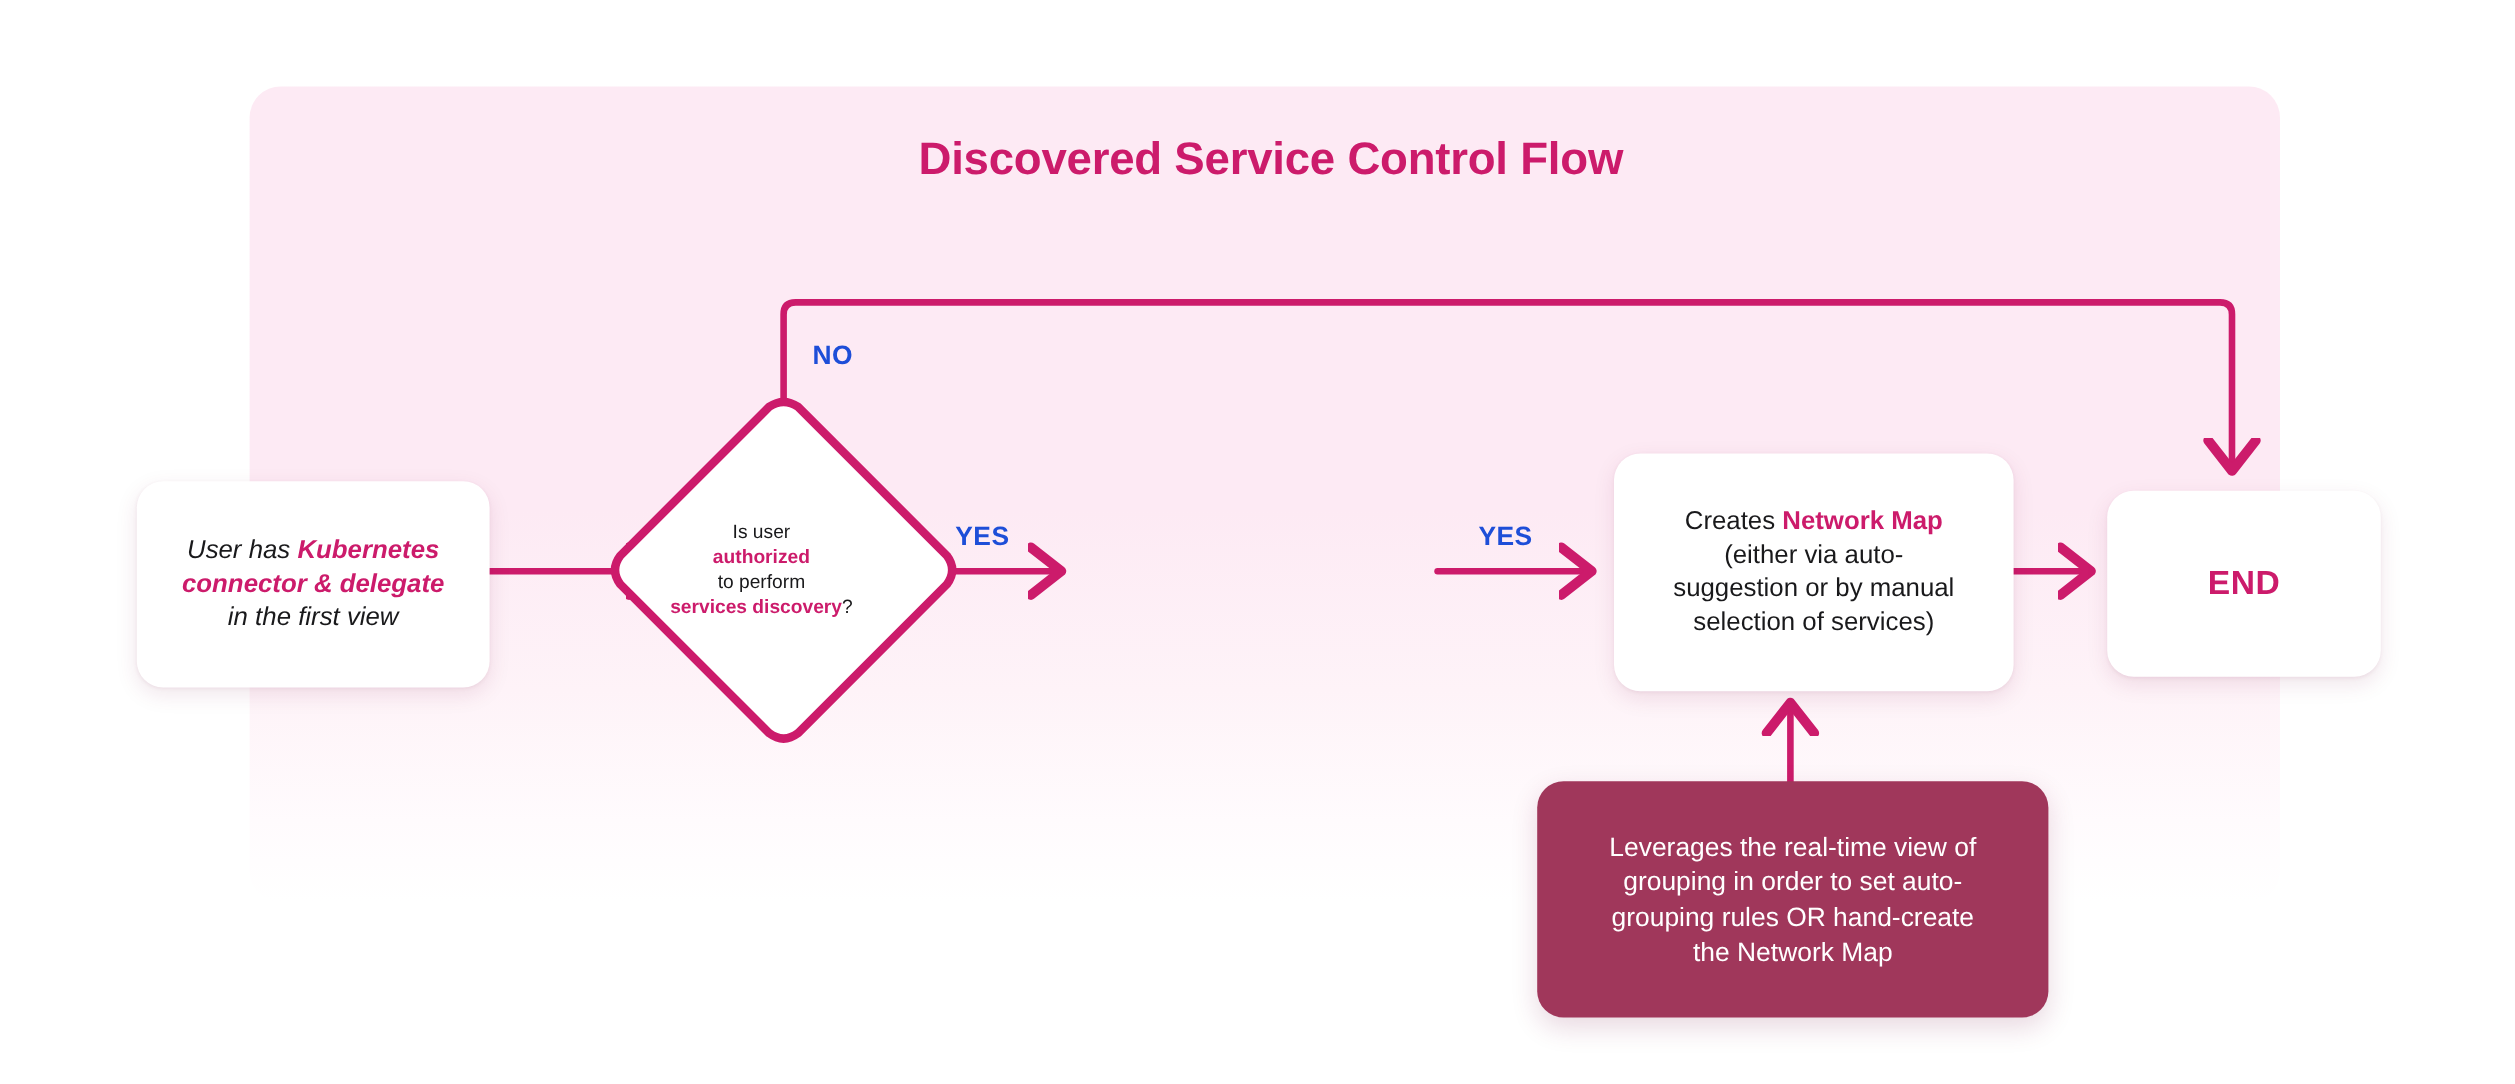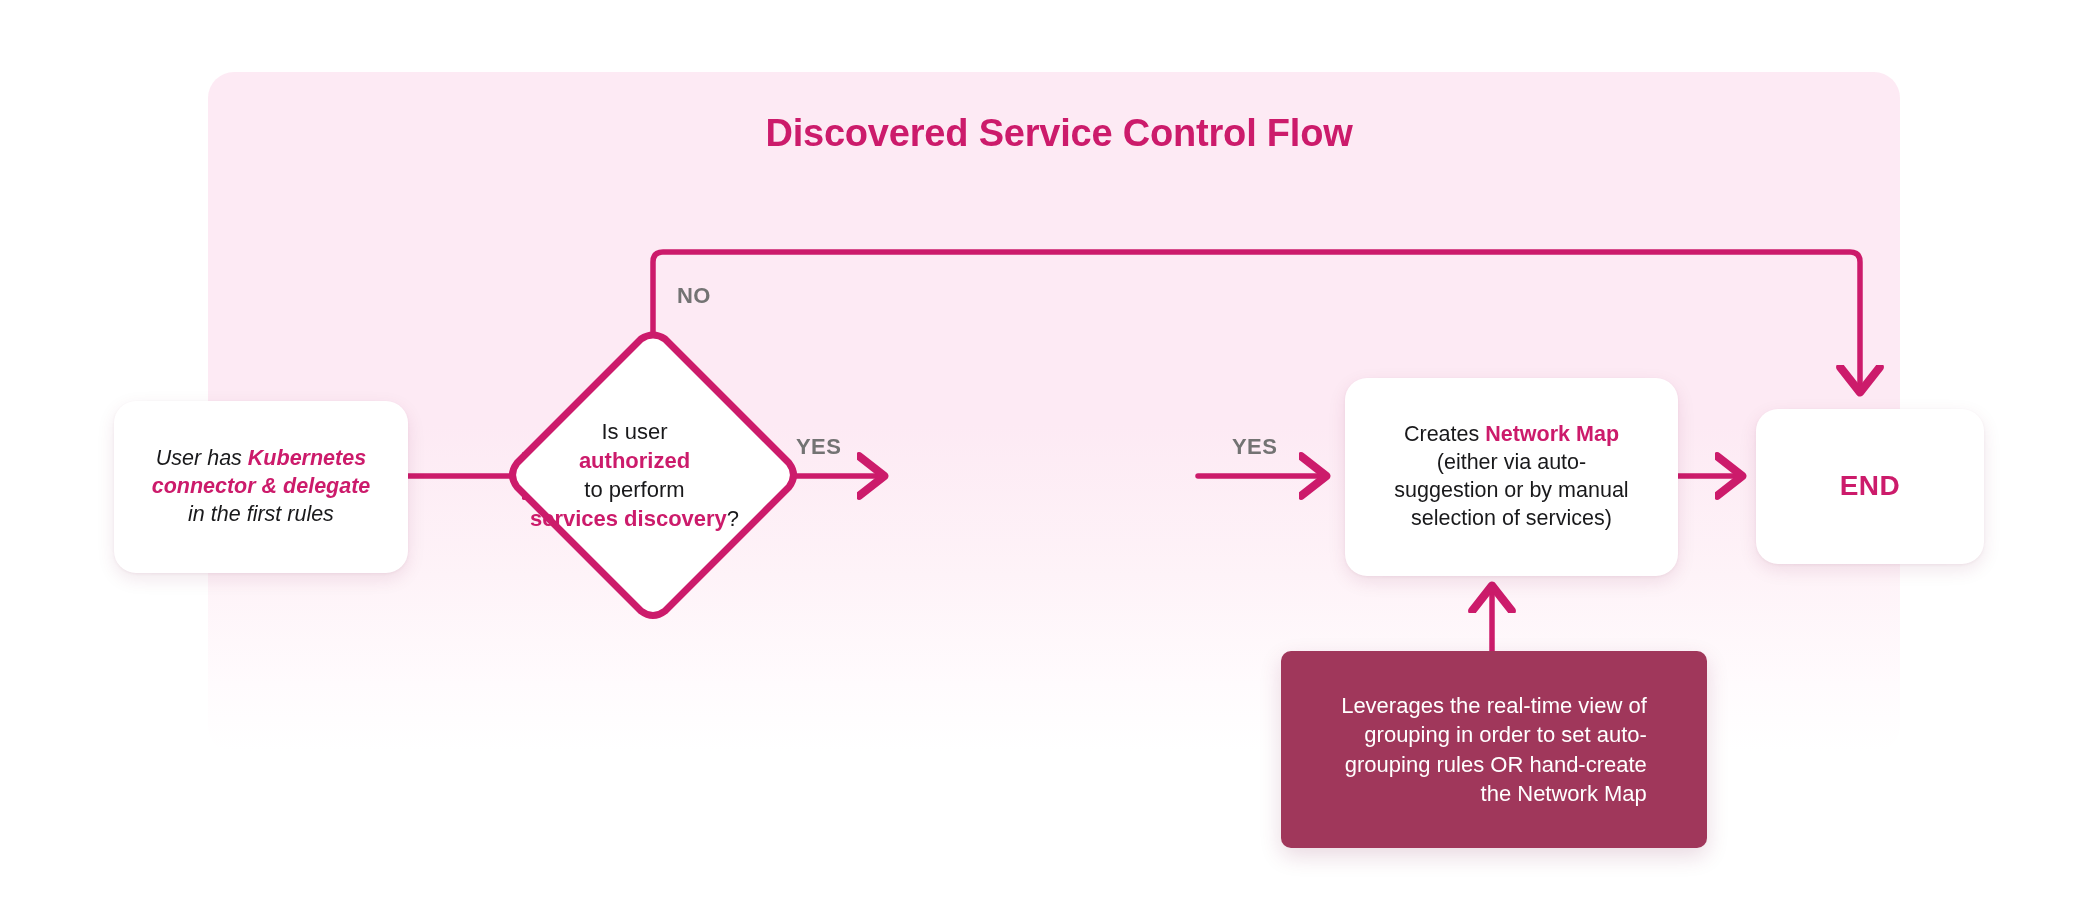--- a/index.html
+++ b/index.html
@@ -104,43 +104,43 @@
   }
   #node-decision .dia-svg {
     position: absolute;
     left: -59px; top: -2px;
     width: 294px; height: 288px;
     overflow: visible;
   }
   #node-decision .dia-text {
     position: relative;
     z-index: 2;
-    font-size: 22px;
+    font-size: 16px;
     line-height: 1.32;
     text-align: center;
     color: #19191b;
     width: 250px;
     margin-left: -37px;
   }
 
   
   #node-note {
     position: absolute;
     left: 1281px; top: 651px;
     width: 426px;  height: 197px;
     box-sizing: border-box;
-    border-radius: 10px;
+    border-radius: 22px;
     background: #A0375B;
     color: #ffffff;
     font-size: 22px;
     line-height: 1.33;
     display: flex;
     align-items: center;
     justify-content: center;
-    text-align: right;
+    text-align: center;
     box-shadow: 0 8px 22px rgba(120, 20, 70, 0.16);
   }
   #node-note .inner { padding: 0 20px; }
 
   
   #title {
     position: absolute;
     left: 0; top: 112px;
     width: 2096px;
     text-align: center;
@@ -149,21 +149,21 @@
     color: #CC1B6B;
     letter-spacing: -0.2px;
   }
   #title-inner { display: inline-block; transform: translateX(-3px); margin-left: 28px; }
 
   
   .edge-label {
     position: absolute;
     font-size: 22px;
     font-weight: bold;
-    color: #737373;
+    color: #1d4ed8;
     letter-spacing: .4px;
   }
   #label-no   { left: 677px;  top: 283px; }
   #label-yes1 { left: 796px;  top: 434px; }
   #label-yes2 { left: 1232px; top: 434px; }
 </style>
 </head>
 <body>
 
 <div id="stage">
@@ -191,21 +191,21 @@
   </svg>
 
   <div id="title">
     <span id="title-inner">Discovered Service Control Flow</span>
   </div>
 
   <div class="node" id="node-start">
     <div class="inner">
       <span>User has <span class="accent">Kubernetes</span></span><br>
       <span class="accent">connector &amp; delegate</span><br>
-      <span>in the first rules</span>
+      <span>in the first view</span>
     </div>
   </div>
 
   <div id="node-decision">
     <svg class="dia-svg" viewBox="0 0 294 288" xmlns="http://www.w3.org/2000/svg">
       <path d="M 135,7 Q 147,-1 159,7 L 283,131 Q 292,143 283,155 L 159,279
                Q 147,288 135,279 L 11,155 Q 2,143 11,131 Z" fill="#ffffff" stroke="#CC1B6B" stroke-width="7" stroke-linejoin="round"></path>
     </svg>
     <div class="dia-text">
       <span>Is user</span><br>

